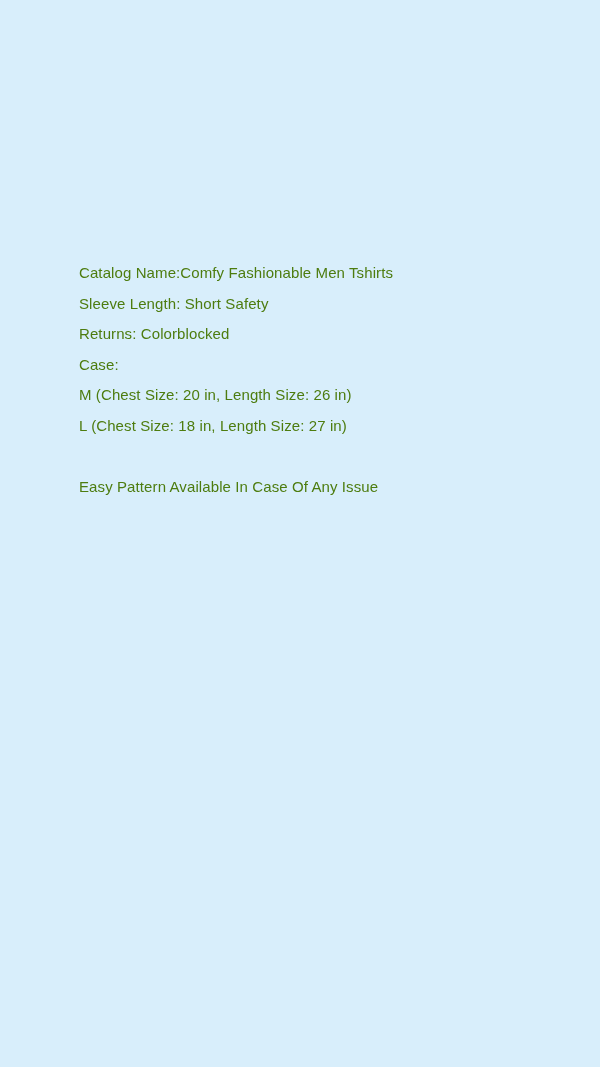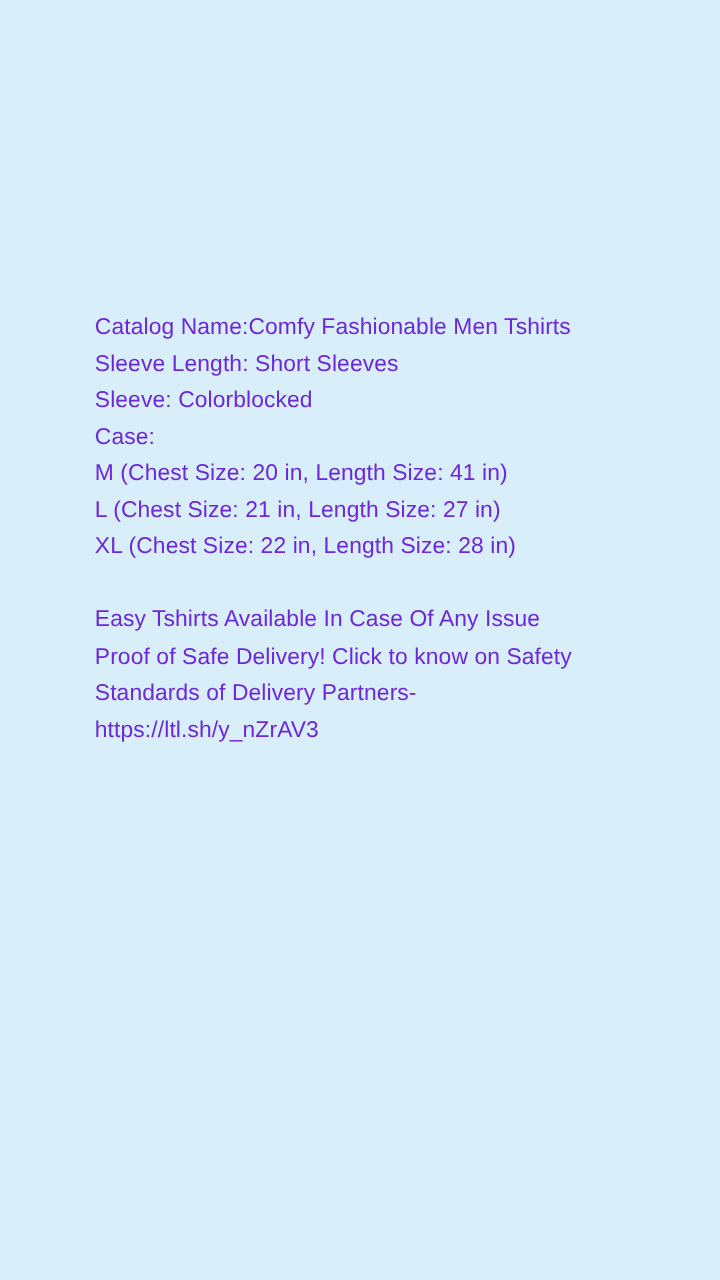--- a/index.html
+++ b/index.html
@@ -19,39 +19,37 @@
     height: 1067px;
     background: #d8eefb;
   }
   .content {
     position: absolute;
     left: 79px;
     top: 258px;
     width: 452px;
   }
   .line {
-    font-size: 19px;
+    font-size: 15px;
     line-height: 30.5px;
-    color: #6d28d9;
+    color: #4d7c0f;
     letter-spacing: 0.1px;
     white-space: pre-wrap;
   }
   .blank {
     height: 30.5px;
   }
 </style>
 </head>
 <body>
 
 <div class="page">
   <div class="content">
     <div class="line">Catalog Name:Comfy Fashionable Men Tshirts</div>
-    <div class="line">Sleeve Length: Short Sleeves</div>
-    <div class="line">Sleeve: Colorblocked</div>
+    <div class="line">Sleeve Length: Short Safety</div>
+    <div class="line">Returns: Colorblocked</div>
     <div class="line">Case:</div>
-    <div class="line">M (Chest Size: 20 in, Length Size: 41 in)</div>
-    <div class="line">L (Chest Size: 21 in, Length Size: 27 in)</div>
-    <div class="line">XL (Chest Size: 22 in, Length Size: 28 in)</div>
+    <div class="line">M (Chest Size: 20 in, Length Size: 26 in)</div>
+    <div class="line">L (Chest Size: 18 in, Length Size: 27 in)</div>
     <div class="line blank"></div>
-    <div class="line">Easy Tshirts Available In Case Of Any Issue</div>
-    <div class="line">Proof of Safe Delivery! Click to know on Safety Standards of Delivery Partners- https://ltl.sh/y_nZrAV3</div>
+    <div class="line">Easy Pattern Available In Case Of Any Issue</div>
   </div>
 </div>
 
 </body></html>

